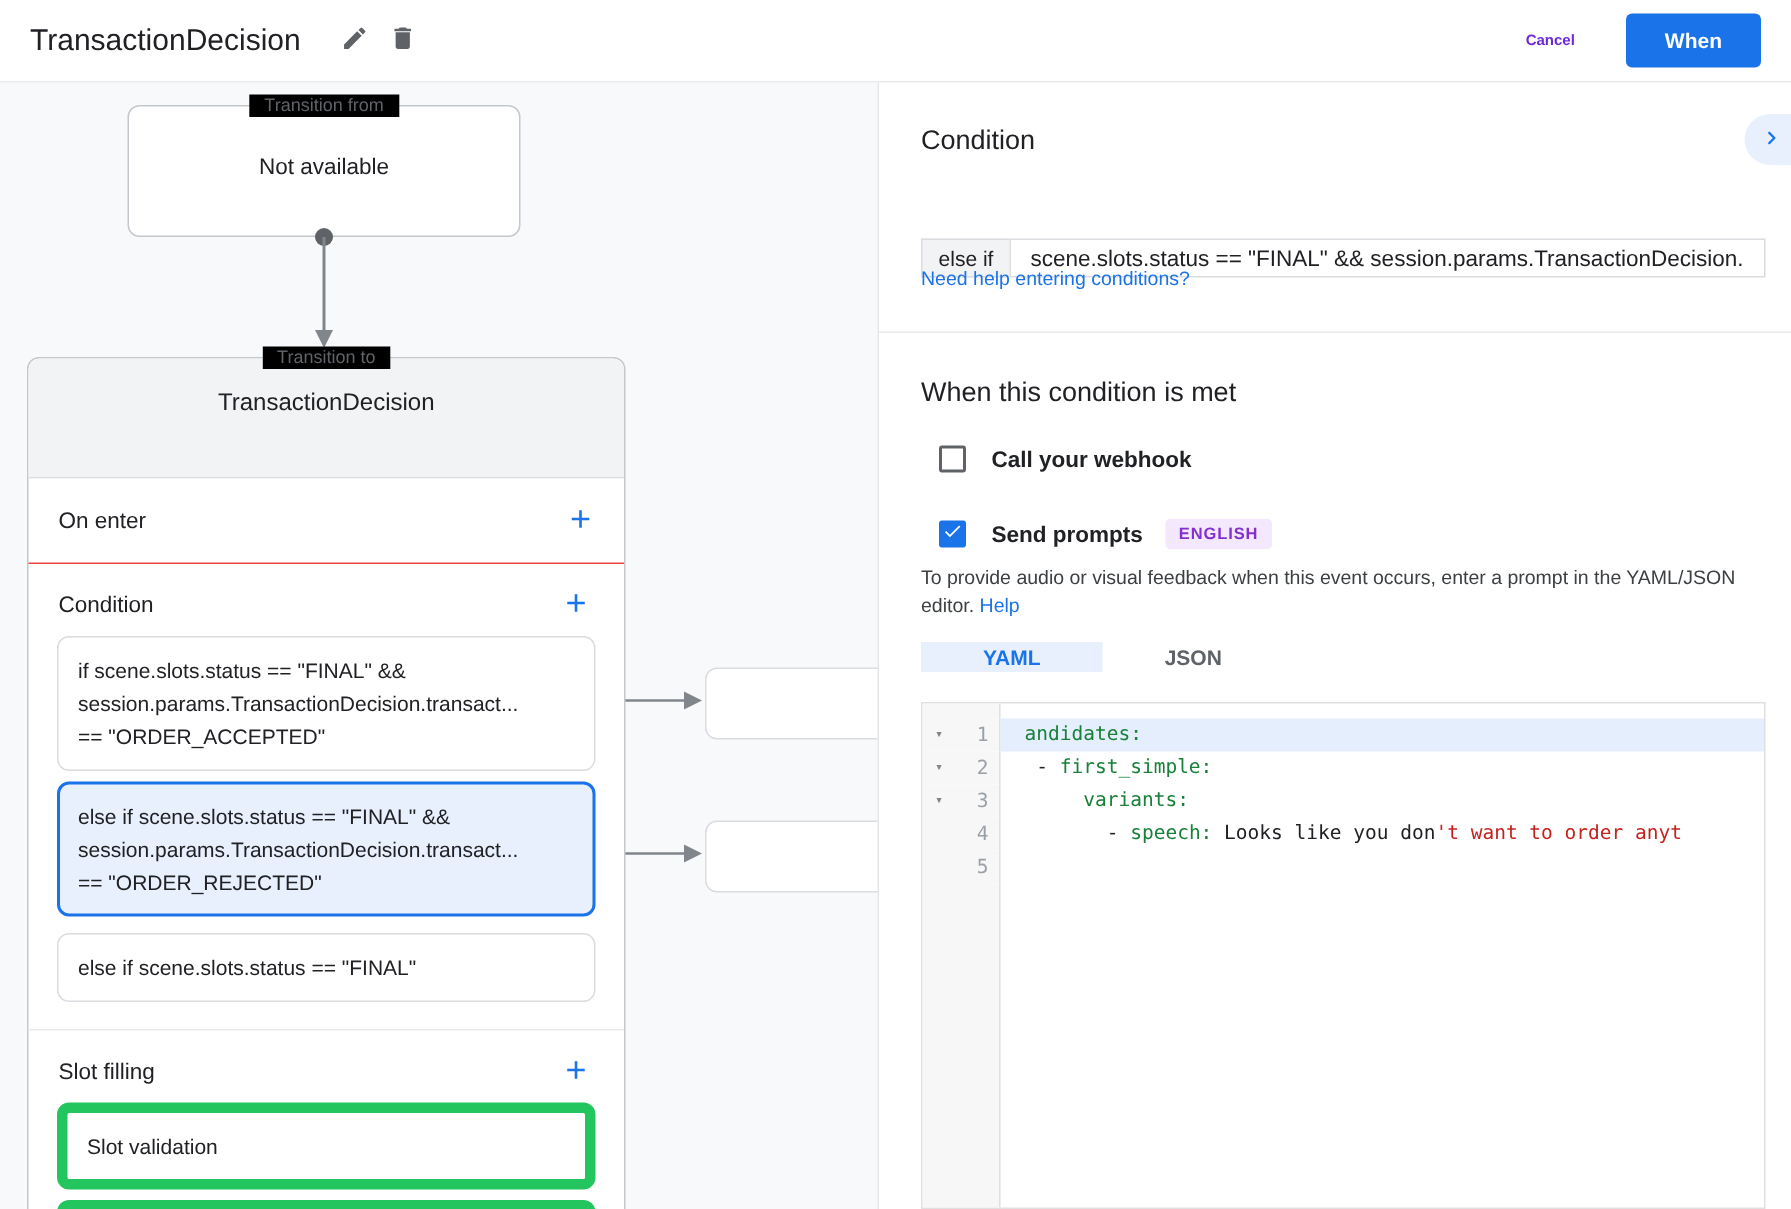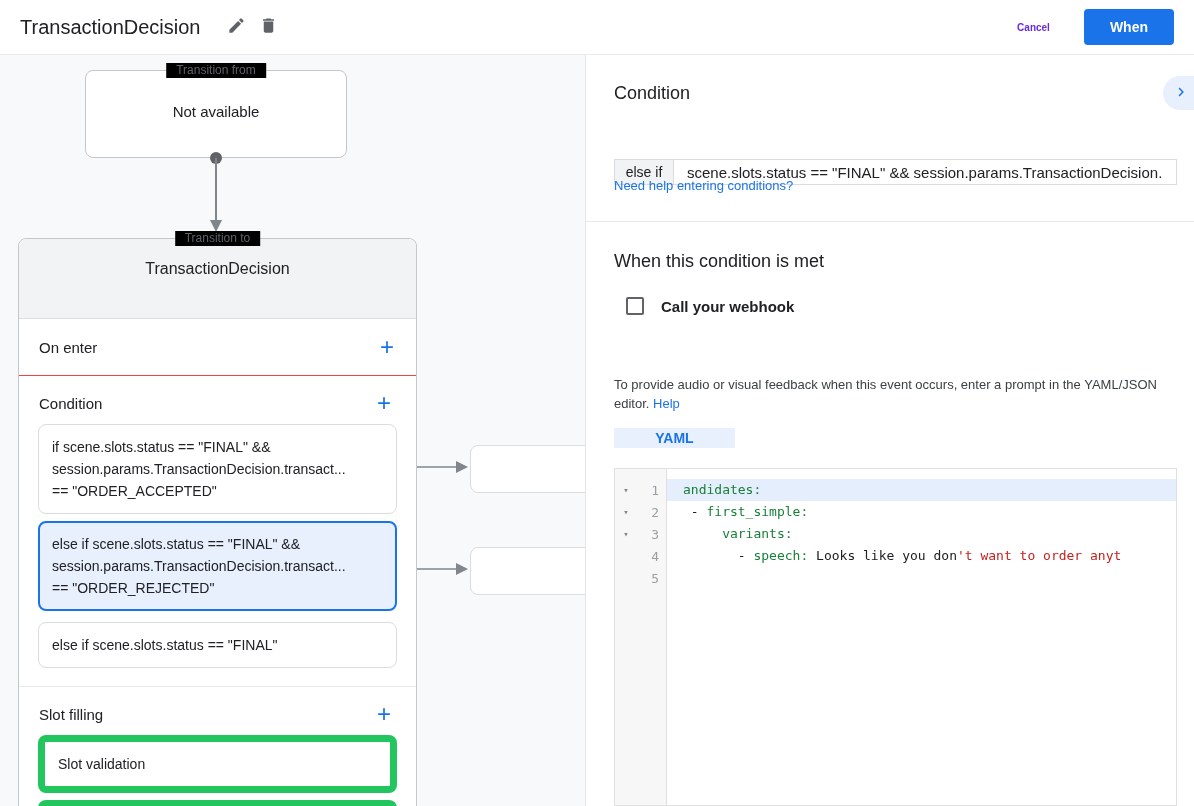--- a/index.html
+++ b/index.html
@@ -223,28 +223,40 @@
 
     <div class="panel-divider"></div>
 
     <div class="panel-heading2">When this condition is met</div>
 
     <div class="check-row" style="top:242px;">
       <div class="checkbox unchecked"></div>
       <div class="check-label">Call your webhook</div>
     </div>
 
+    <div class="check-row" style="top:291px;">
+      <div class="checkbox checked">
+        <span>
+          <svg viewBox="0 0 24 24" width="14" height="14">
+              <path d="M9 16.17L4.83 12l-1.42 1.41L9 19 21 7l-1.41-1.41z" fill="#ffffff"></path>
+            </svg>
+        </span>
+      </div>
+      <div class="check-label">Send prompts</div>
+      <div class="lang-badge">ENGLISH</div>
+    </div>
 
     <div class="panel-desc">
       <span>To provide audio or visual feedback when this event occurs, enter a prompt in the YAML/JSON editor.</span>
       <a class="inline-link">Help</a>
     </div>
 
     <div class="tabs">
       <div class="tab active">YAML</div>
+      <div class="tab inactive">JSON</div>
     </div>
 
     <div class="editor">
       <div class="ed-spacer">
           <div class="ed-gutter"></div>
           <div class="ed-code"></div>
         </div>
 
       <div class="ed-line">
         <div class="ed-gutter">

